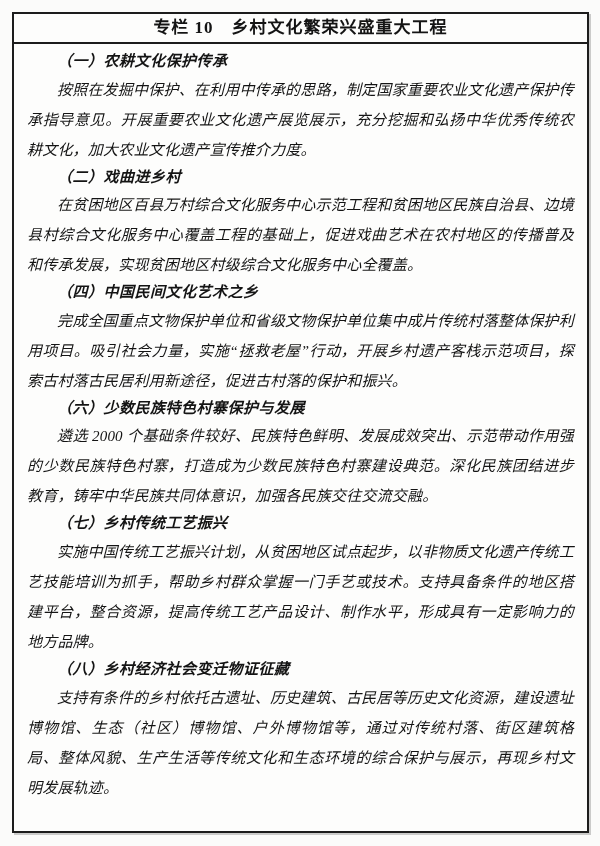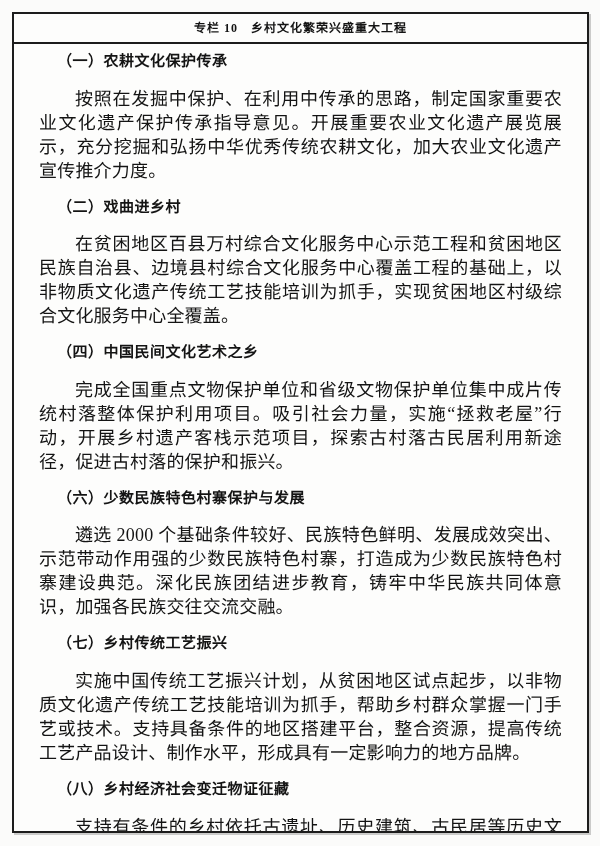--- a/index.html
+++ b/index.html
@@ -27,62 +27,63 @@
     border: 2px solid #1c1c1c;
     box-shadow: 2px 2px 0 rgba(60,60,60,0.25);
     background: #fdfdfc;
     display: flex;
     flex-direction: column;
   }
   .column-title {
     border-bottom: 2px solid #1c1c1c;
     text-align: center;
     font-weight: bold;
-    font-size: 12px;
+    font-size: 17px;
     line-height: 26px;
     padding: 1px 0 1px 0;
     letter-spacing: 1px;
     flex: 0 0 auto;
   }
   .column-body {
     flex: 1 1 auto;
     padding: 5px 13px 19px 13px;
     overflow: hidden;
+    font-style: italic;
   }
   .section-heading {
     font-weight: bold;
     font-size: 15px;
     line-height: 25.6px;
     text-indent: 2em;
     margin: 0;
     letter-spacing: 0.5px;
   }
   .section-body {
-    font-size: 18px;
-    line-height: 24px;
+    font-size: 15px;
+    line-height: 30px;
     text-indent: 2em;
-    margin: 12px;
+    margin: 0;
     text-align: justify;
     letter-spacing: 0.2px;
   }
 </style>
 </head>
 <body>
 
 <div class="page">
   <div class="column-box">
     <div class="column-title">专栏 10　乡村文化繁荣兴盛重大工程</div>
     <div class="column-body">
 
       <h3 class="section-heading">（一）农耕文化保护传承</h3>
       <p class="section-body">按照在发掘中保护、在利用中传承的思路，制定国家重要农业文化遗产保护传承指导意见。开展重要农业文化遗产展览展示，充分挖掘和弘扬中华优秀传统农耕文化，加大农业文化遗产宣传推介力度。</p>
 
       <h3 class="section-heading">（二）戏曲进乡村</h3>
 
-      <p class="section-body">在贫困地区百县万村综合文化服务中心示范工程和贫困地区民族自治县、边境县村综合文化服务中心覆盖工程的基础上，以非物质文化遗产传统工艺技能培训为抓手，实现贫困地区村级综合文化服务中心全覆盖。</p>
+      <p class="section-body">在贫困地区百县万村综合文化服务中心示范工程和贫困地区民族自治县、边境县村综合文化服务中心覆盖工程的基础上，促进戏曲艺术在农村地区的传播普及和传承发展，实现贫困地区村级综合文化服务中心全覆盖。</p>
 
       <h3 class="section-heading">（四）中国民间文化艺术之乡</h3>
 
       <p class="section-body">完成全国重点文物保护单位和省级文物保护单位集中成片传统村落整体保护利用项目。吸引社会力量，实施“拯救老屋”行动，开展乡村遗产客栈示范项目，探索古村落古民居利用新途径，促进古村落的保护和振兴。</p>
 
       <h3 class="section-heading">（六）少数民族特色村寨保护与发展</h3>
       <p class="section-body">遴选 2000 个基础条件较好、民族特色鲜明、发展成效突出、示范带动作用强的少数民族特色村寨，打造成为少数民族特色村寨建设典范。深化民族团结进步教育，铸牢中华民族共同体意识，加强各民族交往交流交融。</p>
 
       <h3 class="section-heading">（七）乡村传统工艺振兴</h3>
       <p class="section-body">实施中国传统工艺振兴计划，从贫困地区试点起步，以非物质文化遗产传统工艺技能培训为抓手，帮助乡村群众掌握一门手艺或技术。支持具备条件的地区搭建平台，整合资源，提高传统工艺产品设计、制作水平，形成具有一定影响力的地方品牌。</p>

